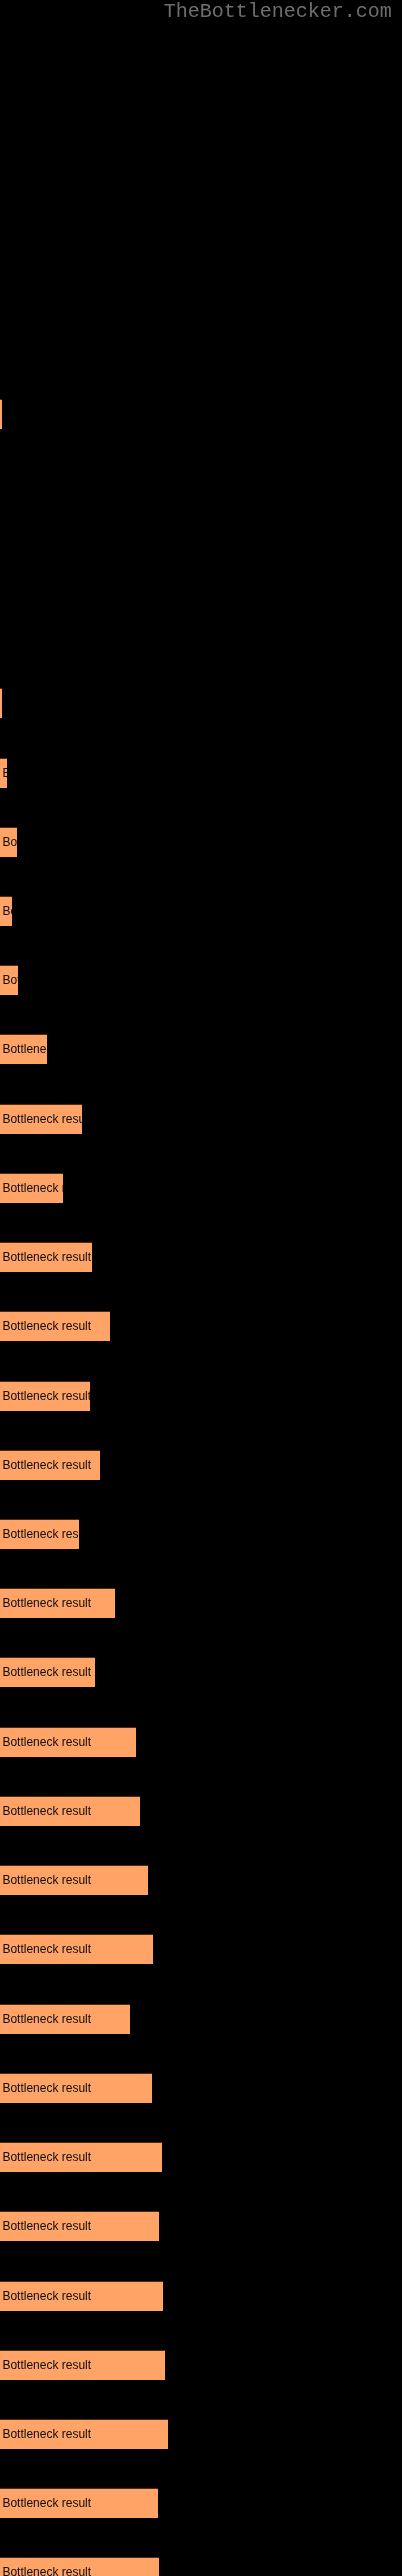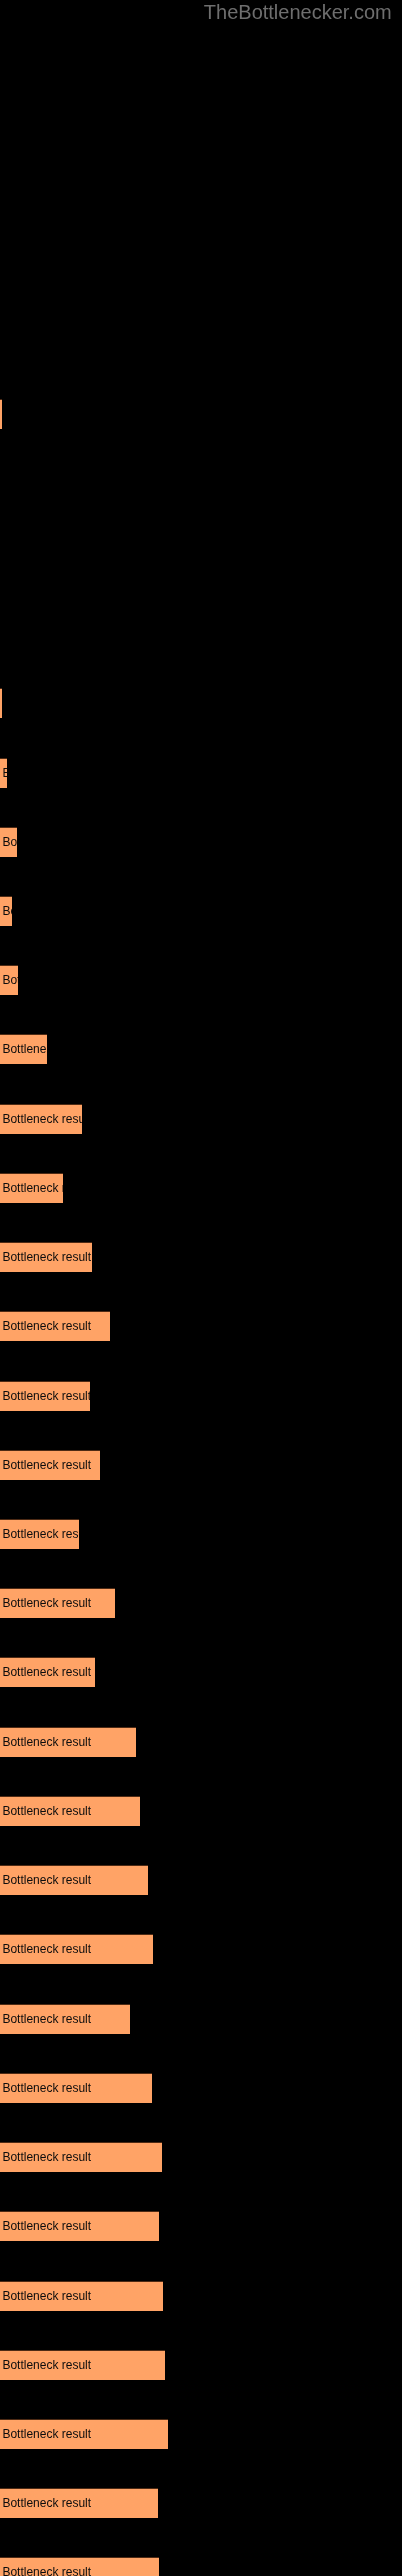--- a/index.html
+++ b/index.html
@@ -17,21 +17,21 @@
 
   .watermark {
     position: absolute;
     right: 11.3px;
     top: 0.8px;
     font-size: 20px;
     line-height: 22.5px;
     color: #6e6e6e;
     letter-spacing: 0px;
     white-space: nowrap;
-    font-family: Liberation Sans, sans-serif;
+    font-family: Liberation Mono, monospace;
   }
 
   .chart-area {
     position: absolute;
     left: 0;
     top: 0;
     width: 403px;
     height: 2576px;
   }
 

